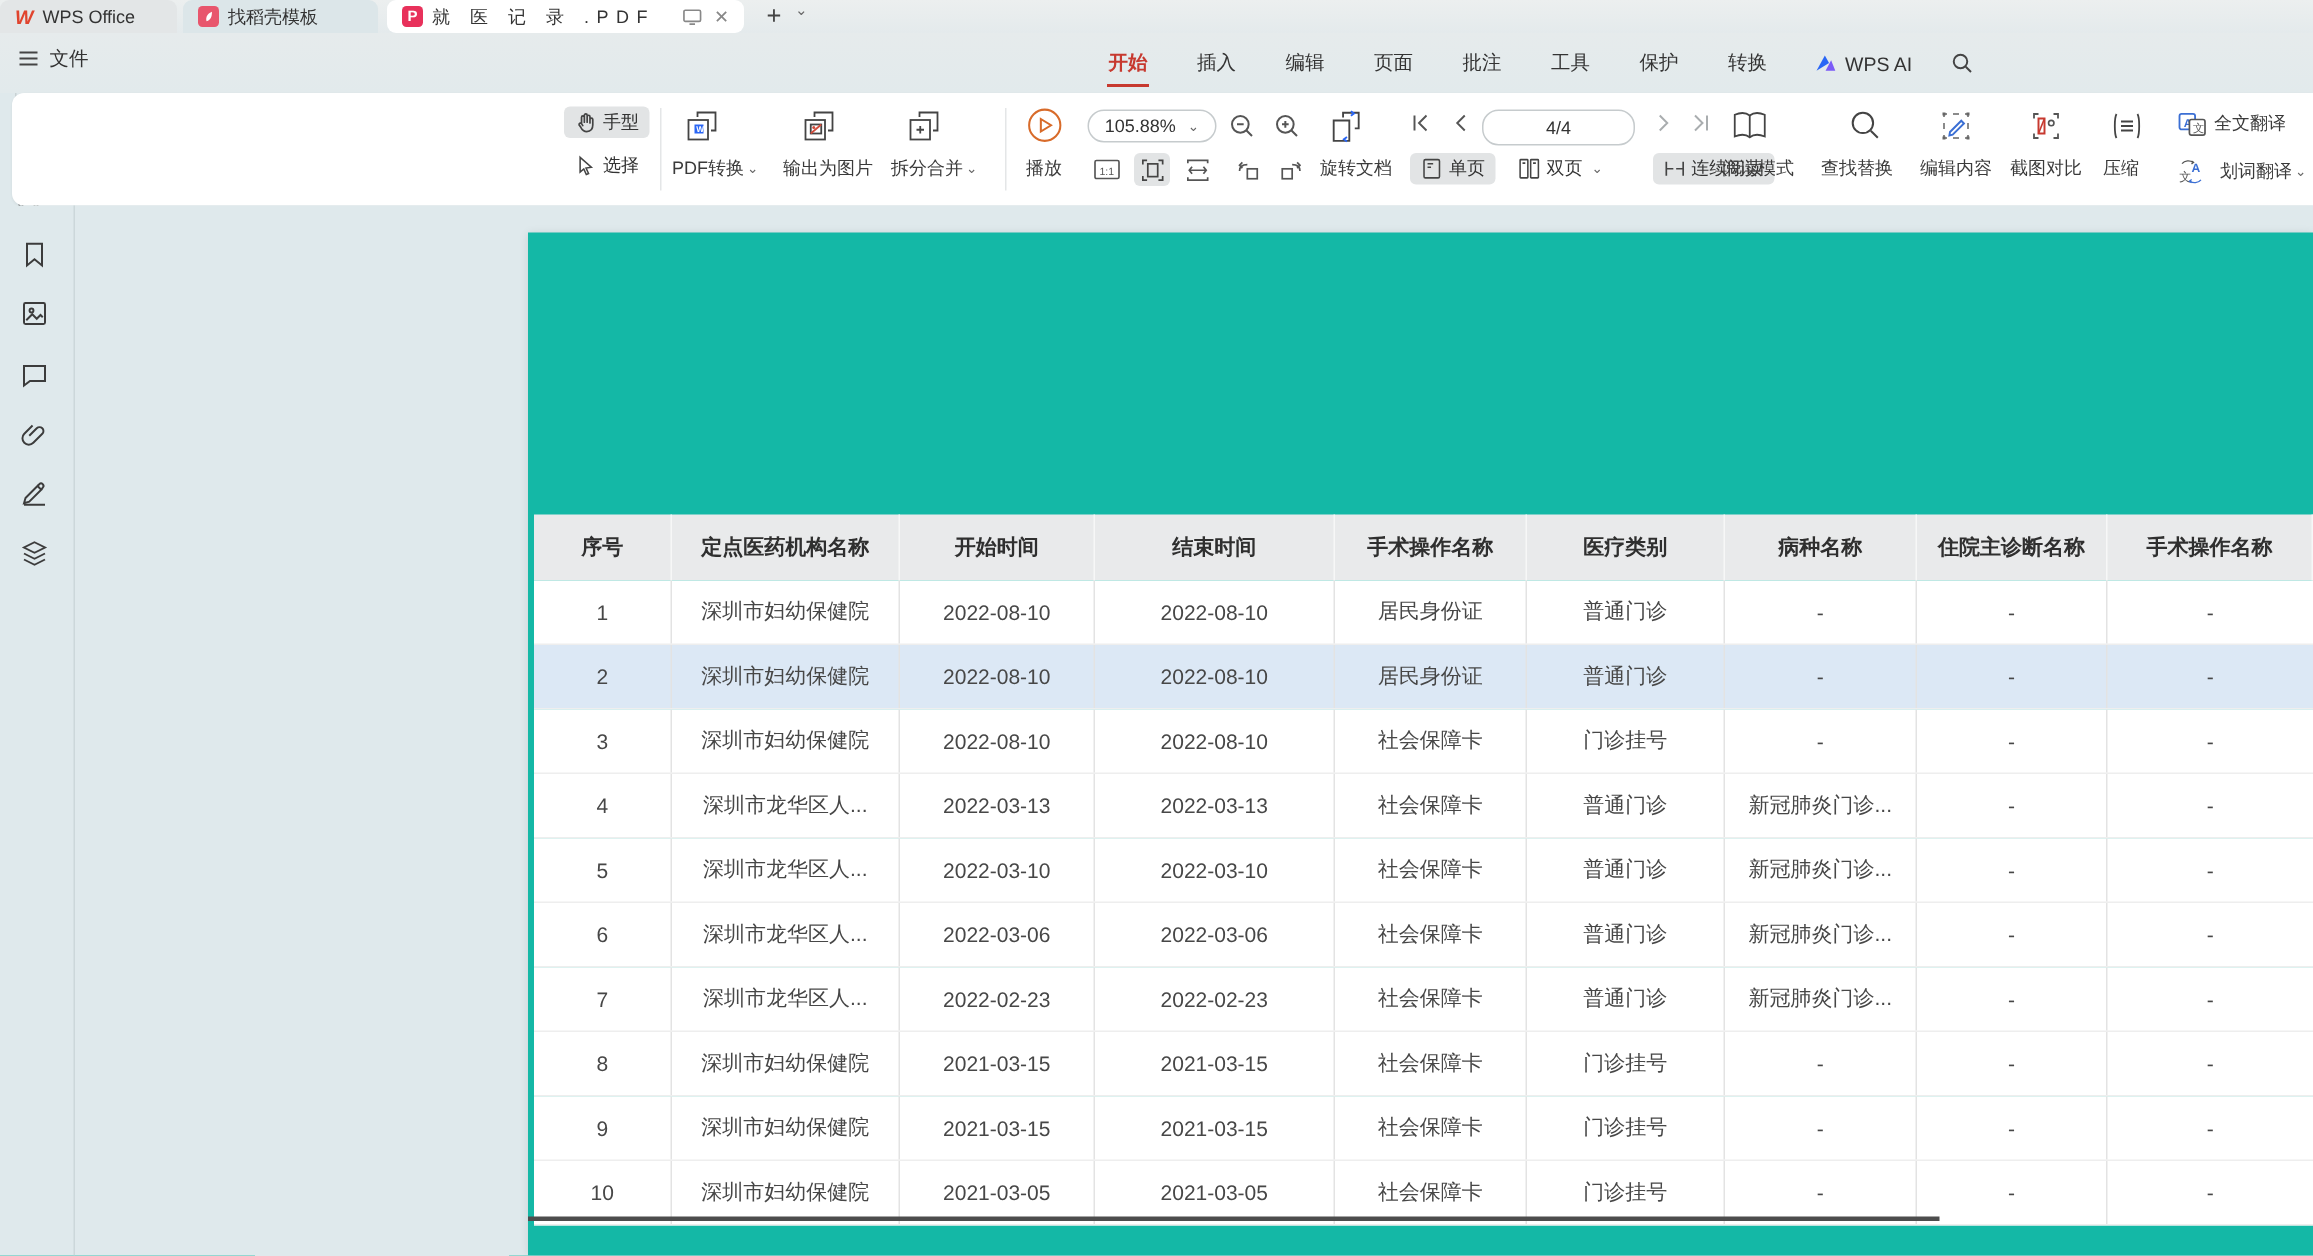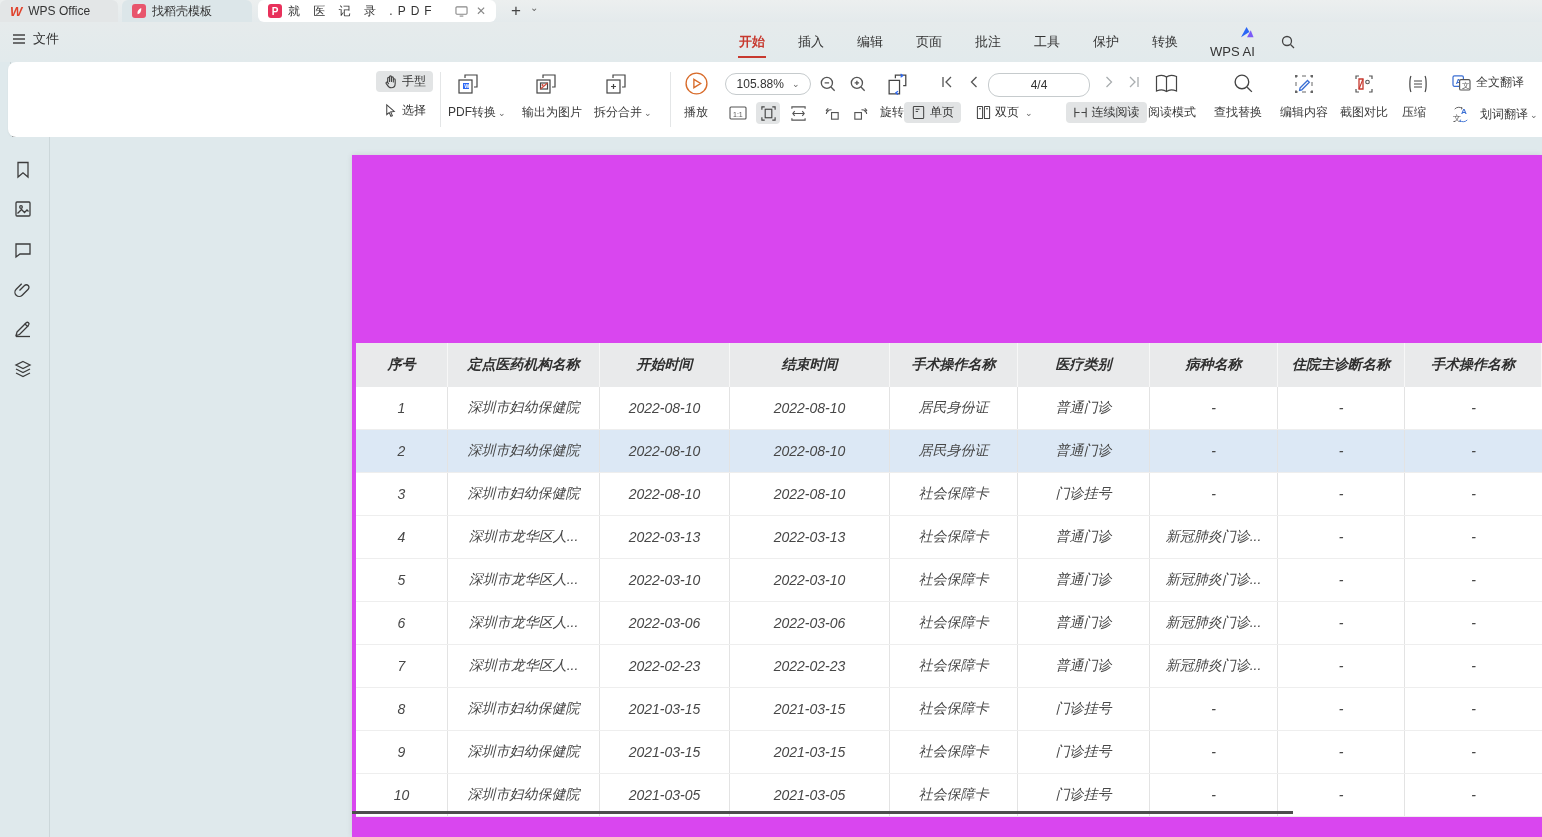--- a/index.html
+++ b/index.html
@@ -33,21 +33,21 @@
   .file-group { position:absolute; left:10px; top:8px; display:flex; 
     gap:14px; font-size:13px; color:#333;flex-direction:column; }
   .vdiv { width:1px; height:18px; background:#c9d2d4; }
   .qicon { width:18px; height:18px; }
   .menu-items { position:absolute; left:738px; top:0; height:40px; display:flex;
     align-items:center; gap:31px; font-size:13px; color:#333; }
   .menu-item { position:relative; padding:9px 1px; white-space:nowrap; }
   .menu-item.active { color:#c7392f; font-weight:bold; }
   .menu-item.active::after { content:""; position:absolute; left:0; right:0; bottom:2px;
     height:2.5px; background:#c7392f; }
-  .wpsai { display:flex; align-items:flex-end; gap:5px; font-size:13px; color:#333;flex-direction:column; }
+  .wpsai { display:flex; align-items:center; gap:5px; font-size:13px; color:#333; }
 
   
   .toolbar { position:absolute; left:8px; top:62px; width:1534px; height:75px;
     background:#fff; border-radius:8px 0 0 8px; box-shadow:0 1px 2px rgba(0,0,0,.06); }
   .tb { position:absolute; display:flex; align-items:center; justify-content:flex-start;
     font-size:12px; color:#3a3a3a; white-space:nowrap; }
   .tdiv { position:absolute; width:1px; background:#e4e6e7; top:10px; height:55px; }
   .tool-col-btn { display:flex; align-items:center; gap:4px; padding:2px 7px;
     border-radius:4px; font-size:12px; color:#333; }
   .tool-col-btn.on { background:#e2e4e5; }
@@ -62,21 +62,21 @@
   .navarrow.dim { color:#a9adaf; }
 
   
   .main { position:absolute; left:0; top:137px; width:100%; height:700px;
     background:#dfe9ec; }
   .side-strip { position:absolute; left:0; top:0; width:50px; height:100%;
     border-right:1px solid #ccd7da; }
   .side-icon { position:absolute; left:13px; width:20px; height:20px; }
 
   .page { position:absolute; left:352px; top:18px; right:0; bottom:0;
-    background:#d946ef; box-shadow:0 0 6px rgba(0,0,0,.10);font-style:italic; }
+    background:#14b8a6; box-shadow:0 0 6px rgba(0,0,0,.10); }
 
   
   .table { position:absolute; left:4px; top:188px; right:0; font-size:14px; }
   .thead { display:flex; height:44px; background:#e9eaeb; font-weight:bold; color:#2f2f2f; }
   .thead .tcell { border-right:1px solid #f7f7f7; }
   .trow { display:flex; height:43px; background:#fff; border-bottom:1px solid #eeeeee;
     color:#474747; }
   .trow.hl { background:#dce8f5; }
   .tcell { display:flex; align-items:center; justify-content:center;
     border-right:1px solid #e3e3e3; overflow:hidden; white-space:nowrap; }
@@ -337,21 +337,21 @@
     <svg width="14" height="14" viewBox="0 0 14 14" stroke="#a9adaf" stroke-width="1.3" fill="none">
         <path d="M4.5 2 L9.5 7 l-5 5"></path>
       </svg>
   </div>
   <div class="tb navarrow dim" style="left:1119px; top:13px;">
     <svg width="14" height="14" viewBox="0 0 14 14" stroke="#a9adaf" stroke-width="1.3" fill="none">
         <path d="M11 2 v10 M3 2 l5 5 -5 5"></path>
       </svg>
   </div>
 
-  <div class="tb" style="left:896px; top:40px;">
+  <div class="tb" style="left:932px; top:40px;">
     <span class="tool-col-btn on">
       <svg width="15" height="15" viewBox="0 0 16 16" stroke="#444" stroke-width="1.1" fill="none">
           <rect x="2.5" y="1.5" width="11" height="13" rx="1"></rect>
           <path d="M5 4.5 h4 M5 7 h2.5"></path>
         </svg>
       <span>单页</span>
     </span>
     <span class="tool-col-btn" style="margin-left:8px;">
       <svg width="15" height="15" viewBox="0 0 16 16" stroke="#444" stroke-width="1.1" fill="none">
           <rect x="1.5" y="1.5" width="5.5" height="13" rx="0.5"></rect>

